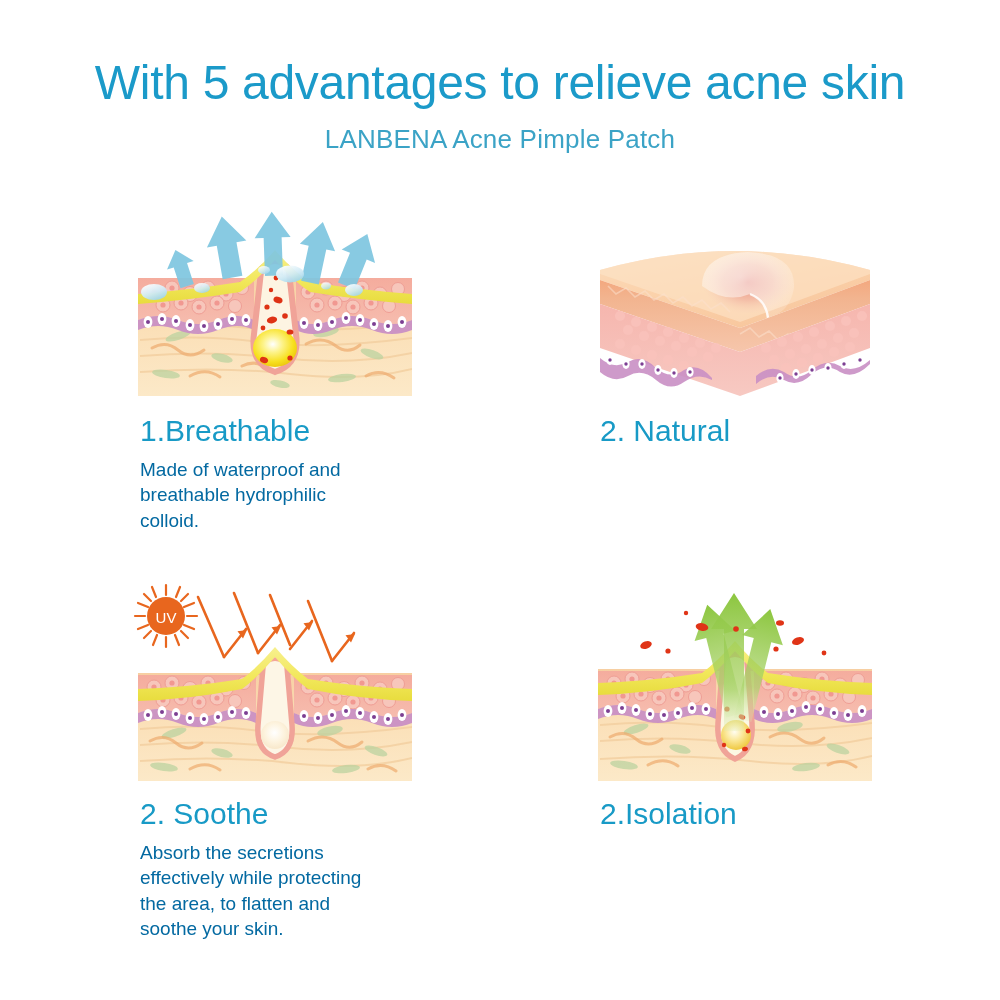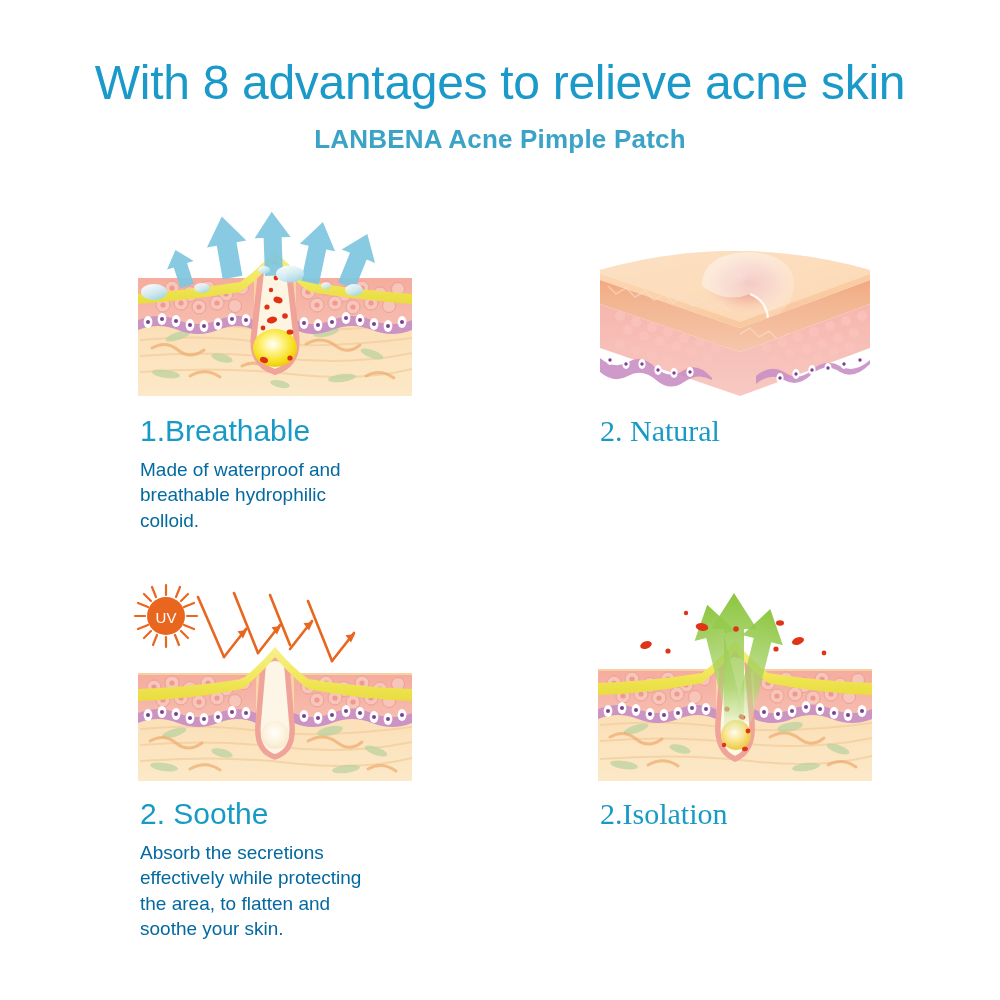--- a/index.html
+++ b/index.html
@@ -35,21 +35,21 @@
     font-size: 48px;
     font-weight: 400;
     color: #1b9ac9;
     letter-spacing: -0.3px;
     line-height: 1.06;
     margin: 0;
     white-space: nowrap;
   }
   .sub-title {
     font-size: 26px;
-    font-weight: 700;
+    font-weight: 400;
     color: #3ba3c6;
     letter-spacing: 0.2px;
     margin: 16px 0 0 0;
     line-height: 1.1;
   }
 
   
   .grid {
     position: absolute;
     top: 208px;
@@ -84,32 +84,32 @@
     font-weight: 400;
     color: #0369a1;
     margin: 10px 0 0 60px;
     line-height: 1.33;
     max-width: 350px;
     white-space: pre-line;
   }
   .card-r .fig, .card-r .card-title, .card-r .card-body {
     margin-left: 50px;
   }
-  .card-r .card-title, .card-r .card-body { margin-left: 60px; font-family: Liberation Serif, serif; }
+  .card-r .card-title, .card-r .card-body { margin-left: 60px; }
 
   
   .row2 .fig { height: 200px; }
 </style>
 </head>
 <body>
 
 <div class="page">
 
   <div class="header">
-    <h1 class="main-title">With 8 advantages to relieve acne skin</h1>
+    <h1 class="main-title">With 5 advantages to relieve acne skin</h1>
     <p class="sub-title">LANBENA Acne Pimple Patch</p>
   </div>
 
   <div class="grid">
 
     <div class="card">
       <svg class="fig" viewBox="0 0 290 192">
         <defs>
           <linearGradient id="derm1" x1="0" y1="0" x2="0" y2="1">
             <stop offset="0%" stop-color="#f7cfa2"></stop>

